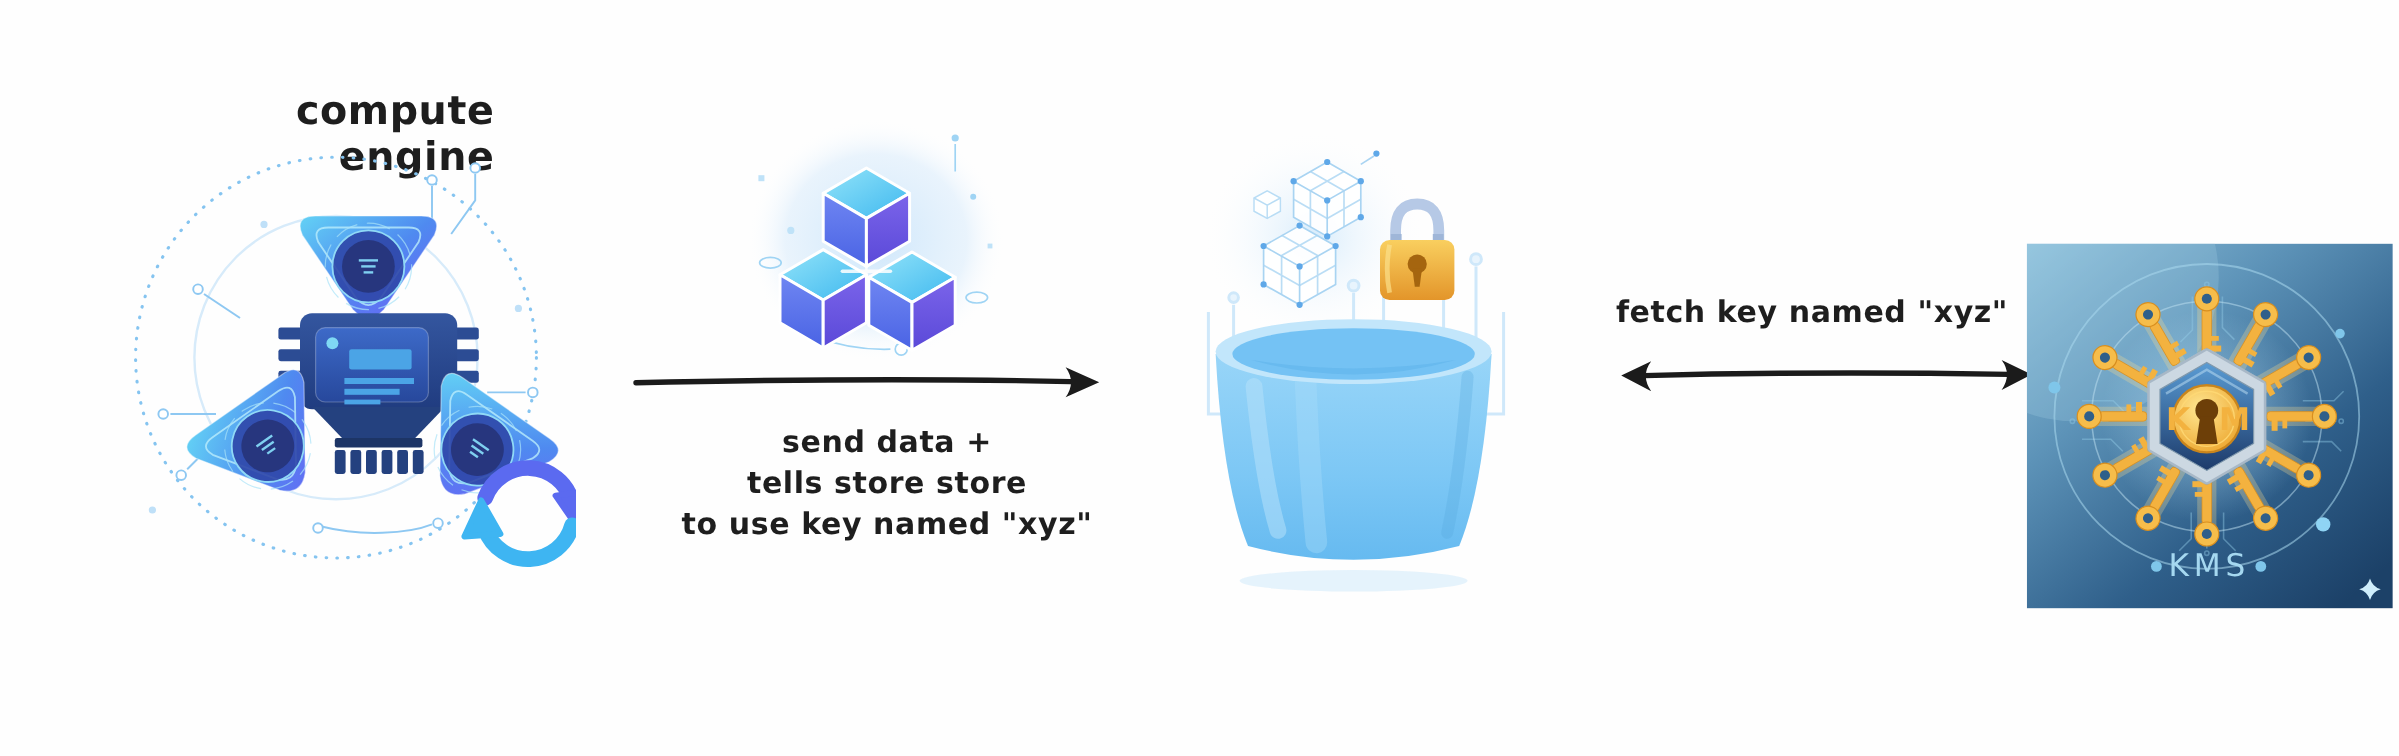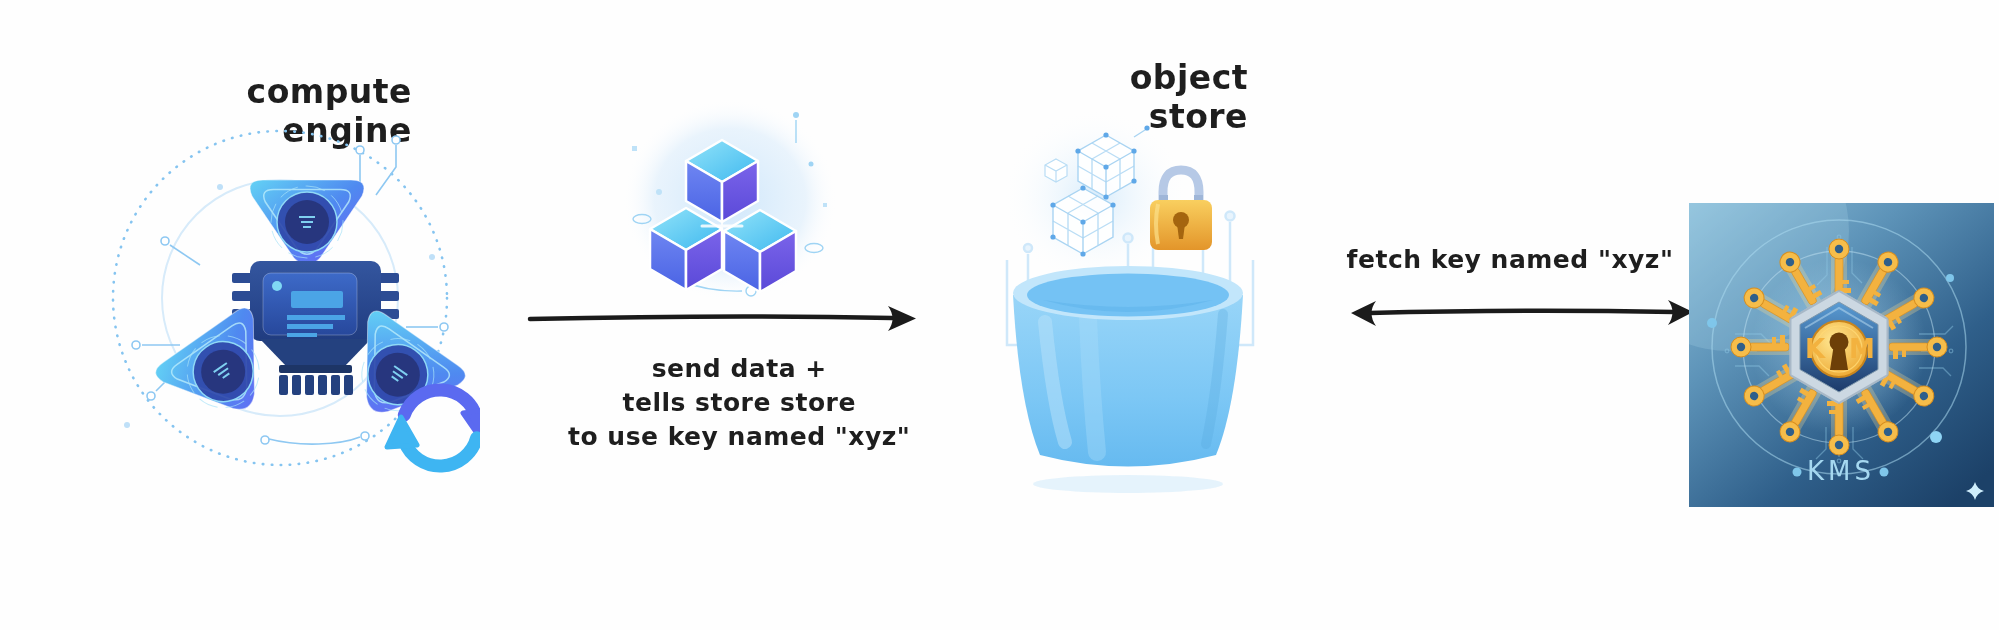--- a/index.html
+++ b/index.html
@@ -197,21 +197,20 @@
   <path d="M 8,21 C 140,18 280,18 370,20" fill="none" stroke-width="4.5" stroke-linecap="round" stroke="#1b1b1b"></path>
   <path d="M 366,8 L 394,20.5 L 366,33 Q 375,20.5 366,8 Z" fill="#1b1b1b"></path>
 </svg>
 
 <div class="abs hand note" style="left:568px;top:352px;text-align:center;">
   <div>send data +</div>
   <div>tells store store</div>
   <div>to use key named "xyz"</div>
 </div>
 
-<div class="abs hand caption" style="left:1028px;top:58px;width:220px;">object store</div>
 
 <svg class="abs" style="left:985px;top:92px;" width="290" height="410" viewBox="0 0 290 410">
   <defs>
     <radialGradient id="osGlow" cx=".5" cy=".5" r=".5">
       <stop offset="0" stop-color="#d8ecfb"></stop>
           <stop offset="1" stop-color="#ffffff" stop-opacity="0"></stop>
     </radialGradient>
     <linearGradient id="bucketGrad" x1="0" y1="0" x2="0" y2="1">
       <stop offset="0" stop-color="#98d5f8"></stop>
           <stop offset=".6" stop-color="#7cc7f5"></stop>

